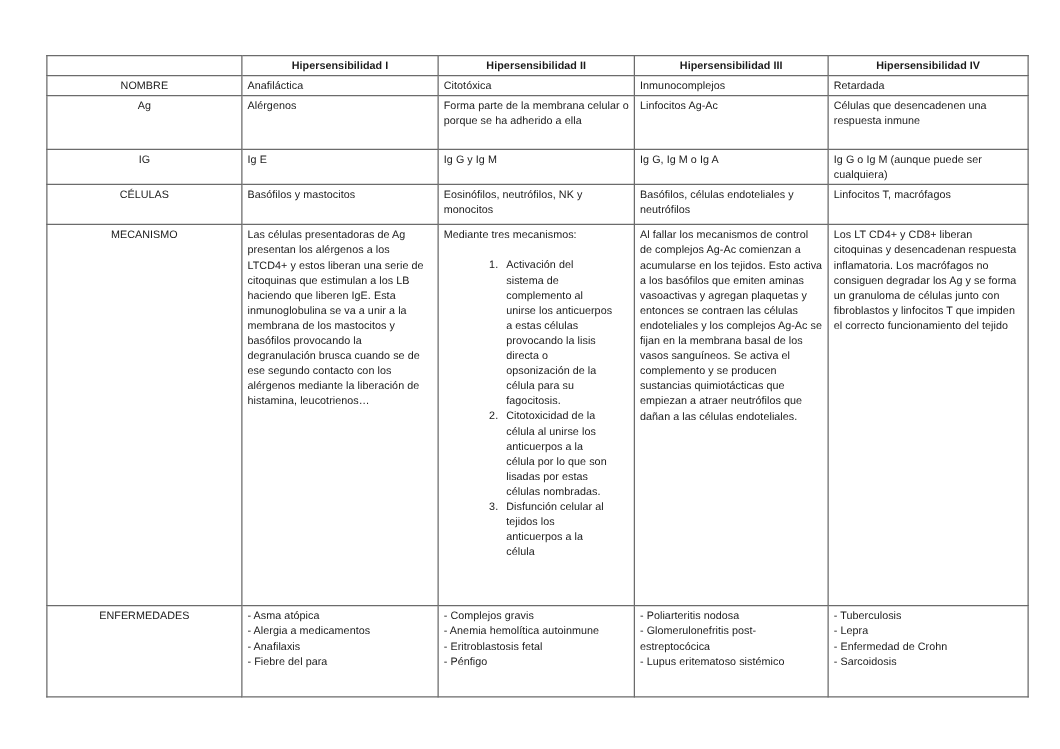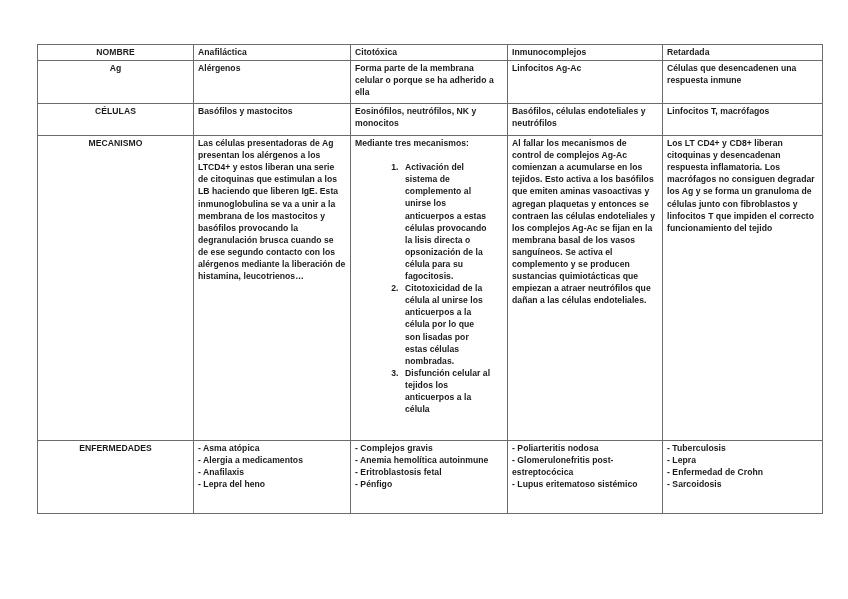--- a/index.html
+++ b/index.html
@@ -5,24 +5,24 @@
     html, body { margin: 0; padding: 0; background: #ffffff; }
     body { width: 848px; height: 599px; position: relative; overflow: hidden;
            font-family: "Liberation Sans", sans-serif; color: #1a1a1a; }
     table.hs {
       position: absolute; left: 37px; top: 44px;
       width: 785px; border-collapse: collapse; table-layout: fixed;
       font-size: 8.6px; line-height: 12.1px; letter-spacing: 0.05px;
     }
     table.hs td, table.hs th {
       border: 1px solid #6b6b6b; vertical-align: top;
-      padding: 1px 4px 2px 4px; text-align: left; font-weight: bold;
+      padding: 1px 4px 2px 4px; text-align: left; font-weight: normal;
     }
     table.hs th { font-weight: bold; text-align: center; }
-    table.hs td.rowlabel { font-weight: bold; text-align: center; }
+    table.hs td.rowlabel { font-weight: normal; text-align: center; }
     col.c0 { width: 156px; }
     col.c1 { width: 157px; }
     col.c2 { width: 157px; }
     col.c3 { width: 155px; }
     col.c4 { width: 160px; }
     tr.r-head { height: 16px; }
     tr.r-nombre { height: 15px; }
     tr.r-ag { height: 43px; }
     tr.r-ig { height: 28px; }
     tr.r-cel { height: 32px; }
@@ -37,37 +37,51 @@
 
 <table class="hs">
   <colgroup>
     <col class="c0">
       <col class="c1">
       <col class="c2">
       <col class="c3">
       <col class="c4">
   </colgroup>
   <tbody>
+      <tr class="r-head">
+    <th></th>
+    <th>Hipersensibilidad I</th>
+    <th>Hipersensibilidad II</th>
+    <th>Hipersensibilidad III</th>
+    <th>Hipersensibilidad IV</th>
+  </tr>
 
   <tr class="r-nombre">
     <td class="rowlabel">NOMBRE</td>
     <td>Anafiláctica</td>
     <td>Citotóxica</td>
     <td>Inmunocomplejos</td>
     <td>Retardada</td>
   </tr>
 
   <tr class="r-ag">
     <td class="rowlabel">Ag</td>
     <td>Alérgenos</td>
     <td>Forma parte de la membrana celular o porque se ha adherido a ella</td>
     <td>Linfocitos Ag-Ac</td>
     <td>Células que desencadenen una respuesta inmune</td>
   </tr>
 
+  <tr class="r-ig">
+    <td class="rowlabel">IG</td>
+    <td>Ig E</td>
+    <td>Ig G y Ig M</td>
+    <td>Ig G, Ig M o Ig A</td>
+    <td>Ig G o Ig M (aunque puede ser cualquiera)</td>
+  </tr>
 
   <tr class="r-cel">
     <td class="rowlabel">CÉLULAS</td>
     <td>Basófilos y mastocitos</td>
     <td>Eosinófilos, neutrófilos, NK y monocitos</td>
     <td>Basófilos, células endoteliales y neutrófilos</td>
     <td>Linfocitos T, macrófagos</td>
   </tr>
 
   <tr class="r-mec">
@@ -84,21 +98,21 @@
     <td>Al fallar los mecanismos de control de complejos Ag-Ac comienzan a acumularse en los tejidos. Esto activa a los basófilos que emiten aminas vasoactivas y agregan plaquetas y entonces se contraen las células endoteliales y los complejos Ag-Ac se fijan en la membrana basal de los vasos sanguíneos. Se activa el complemento y se producen sustancias quimiotácticas que empiezan a atraer neutrófilos que dañan a las células endoteliales.</td>
     <td>Los LT CD4+ y CD8+ liberan citoquinas y desencadenan respuesta inflamatoria. Los macrófagos no consiguen degradar los Ag y se forma un granuloma de células junto con fibroblastos y linfocitos T que impiden el correcto funcionamiento del tejido</td>
   </tr>
 
   <tr class="r-enf">
     <td class="rowlabel">ENFERMEDADES</td>
     <td>
       <span class="line">- Asma atópica</span>
       <span class="line">- Alergia a medicamentos</span>
       <span class="line">- Anafilaxis</span>
-      <span class="line">- Lepra del heno</span>
+      <span class="line">- Fiebre del para</span>
     </td>
     <td>
       <span class="line">- Complejos gravis</span>
       <span class="line">- Anemia hemolítica autoinmune</span>
       <span class="line">- Eritroblastosis fetal</span>
       <span class="line">- Pénfigo</span>
     </td>
     <td>
       <span class="line">- Poliarteritis nodosa</span>
       <span class="line">- Glomerulonefritis post-estreptocócica</span>

